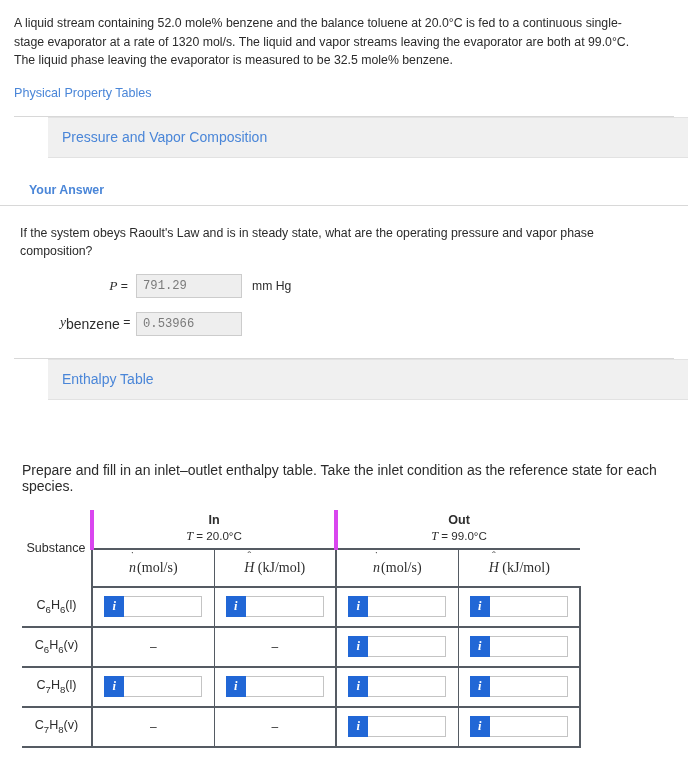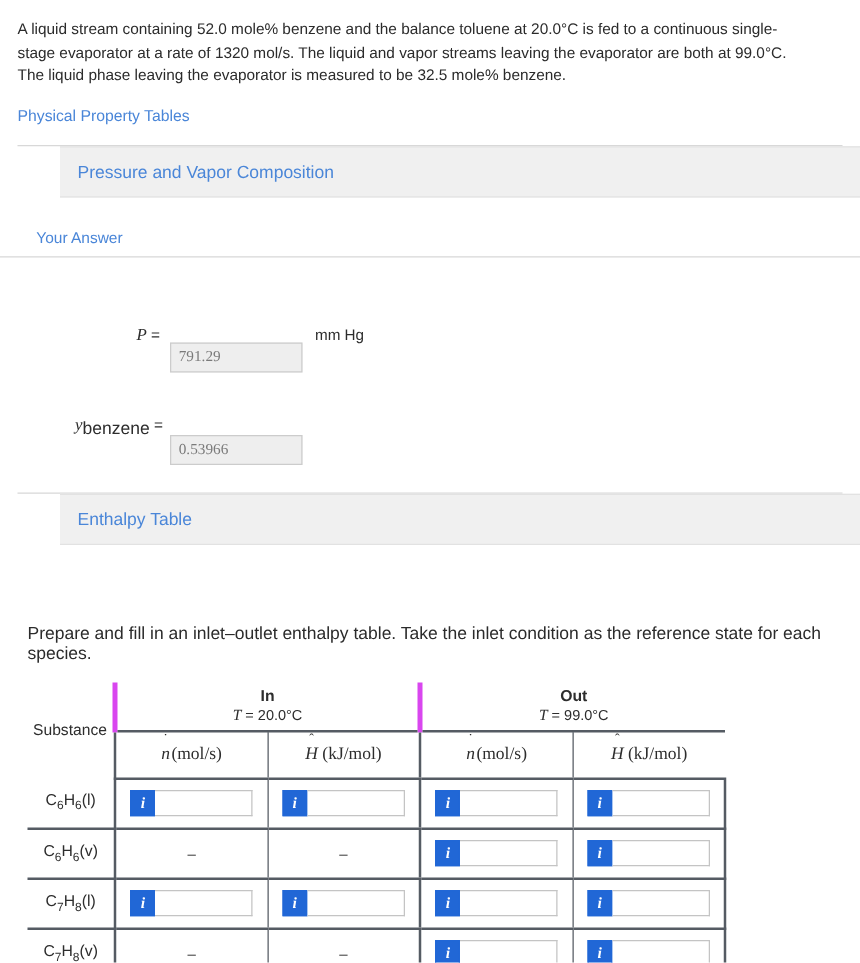--- a/index.html
+++ b/index.html
@@ -53,20 +53,21 @@
     font-size: 14px;
   }
 
   
   .tabs-row {
     display: flex;
     align-items: flex-end;
     padding: 14px 14px 0 14px;
     border-bottom: 1px solid #d8d8d8;
     margin: 0 0 0 0;
+    font-weight: bold;
   }
   .tab {
     padding: 8px 14px 7px 14px;
     font-size: 12.4px;
     cursor: pointer;
     line-height: 16px;
     position: relative;
     top: 1px;
   }
   .tab.inactive {
@@ -112,24 +113,23 @@
     font-size: 14px;
     font-style: normal;
   }
   .ro-input {
     width: 92px;
     height: 20px;
     border: 1px solid #cccccc;
     background: #eeeeee;
     color: #7a7a7a;
     font-size: 12.2px;
-    font-family: Liberation Serif, serif;
+    font-family: Liberation Mono, monospace;
     padding: 1px 6px;
     box-sizing: content-box;
-    margin-top: 36px;
   }
   .unit {
     margin-left: 10px;
     font-size: 12.2px;
   }
 
   
   .enth-intro {
     padding: 22px 20px 0 22px;
     font-size: 14px;
@@ -293,20 +293,21 @@
 
 <div class="section-bar">
   <span class="section-bar-title">Pressure and Vapor Composition</span>
 </div>
 
 <div class="tabs-row">
   <div class="tab inactive">Your Answer</div>
 </div>
 
 <div class="q-body">
+  <div class="q-text">If the system obeys Raoult's Law and is in steady state, what are the operating pressure and vapor phase composition?</div>
 
   <div class="field-row">
     <div class="field-label"><i class="sym">P</i> <span>=</span></div>
     <input class="ro-input" type="text" readonly="" value="791.29" style="">
     <span class="unit">mm Hg</span>
   </div>
 
   <div class="field-row">
     <div class="field-label"><i class="sym">y</i><sub>benzene</sub> <span>=</span></div>
     <input class="ro-input" type="text" readonly="" value="0.53966" style="">

